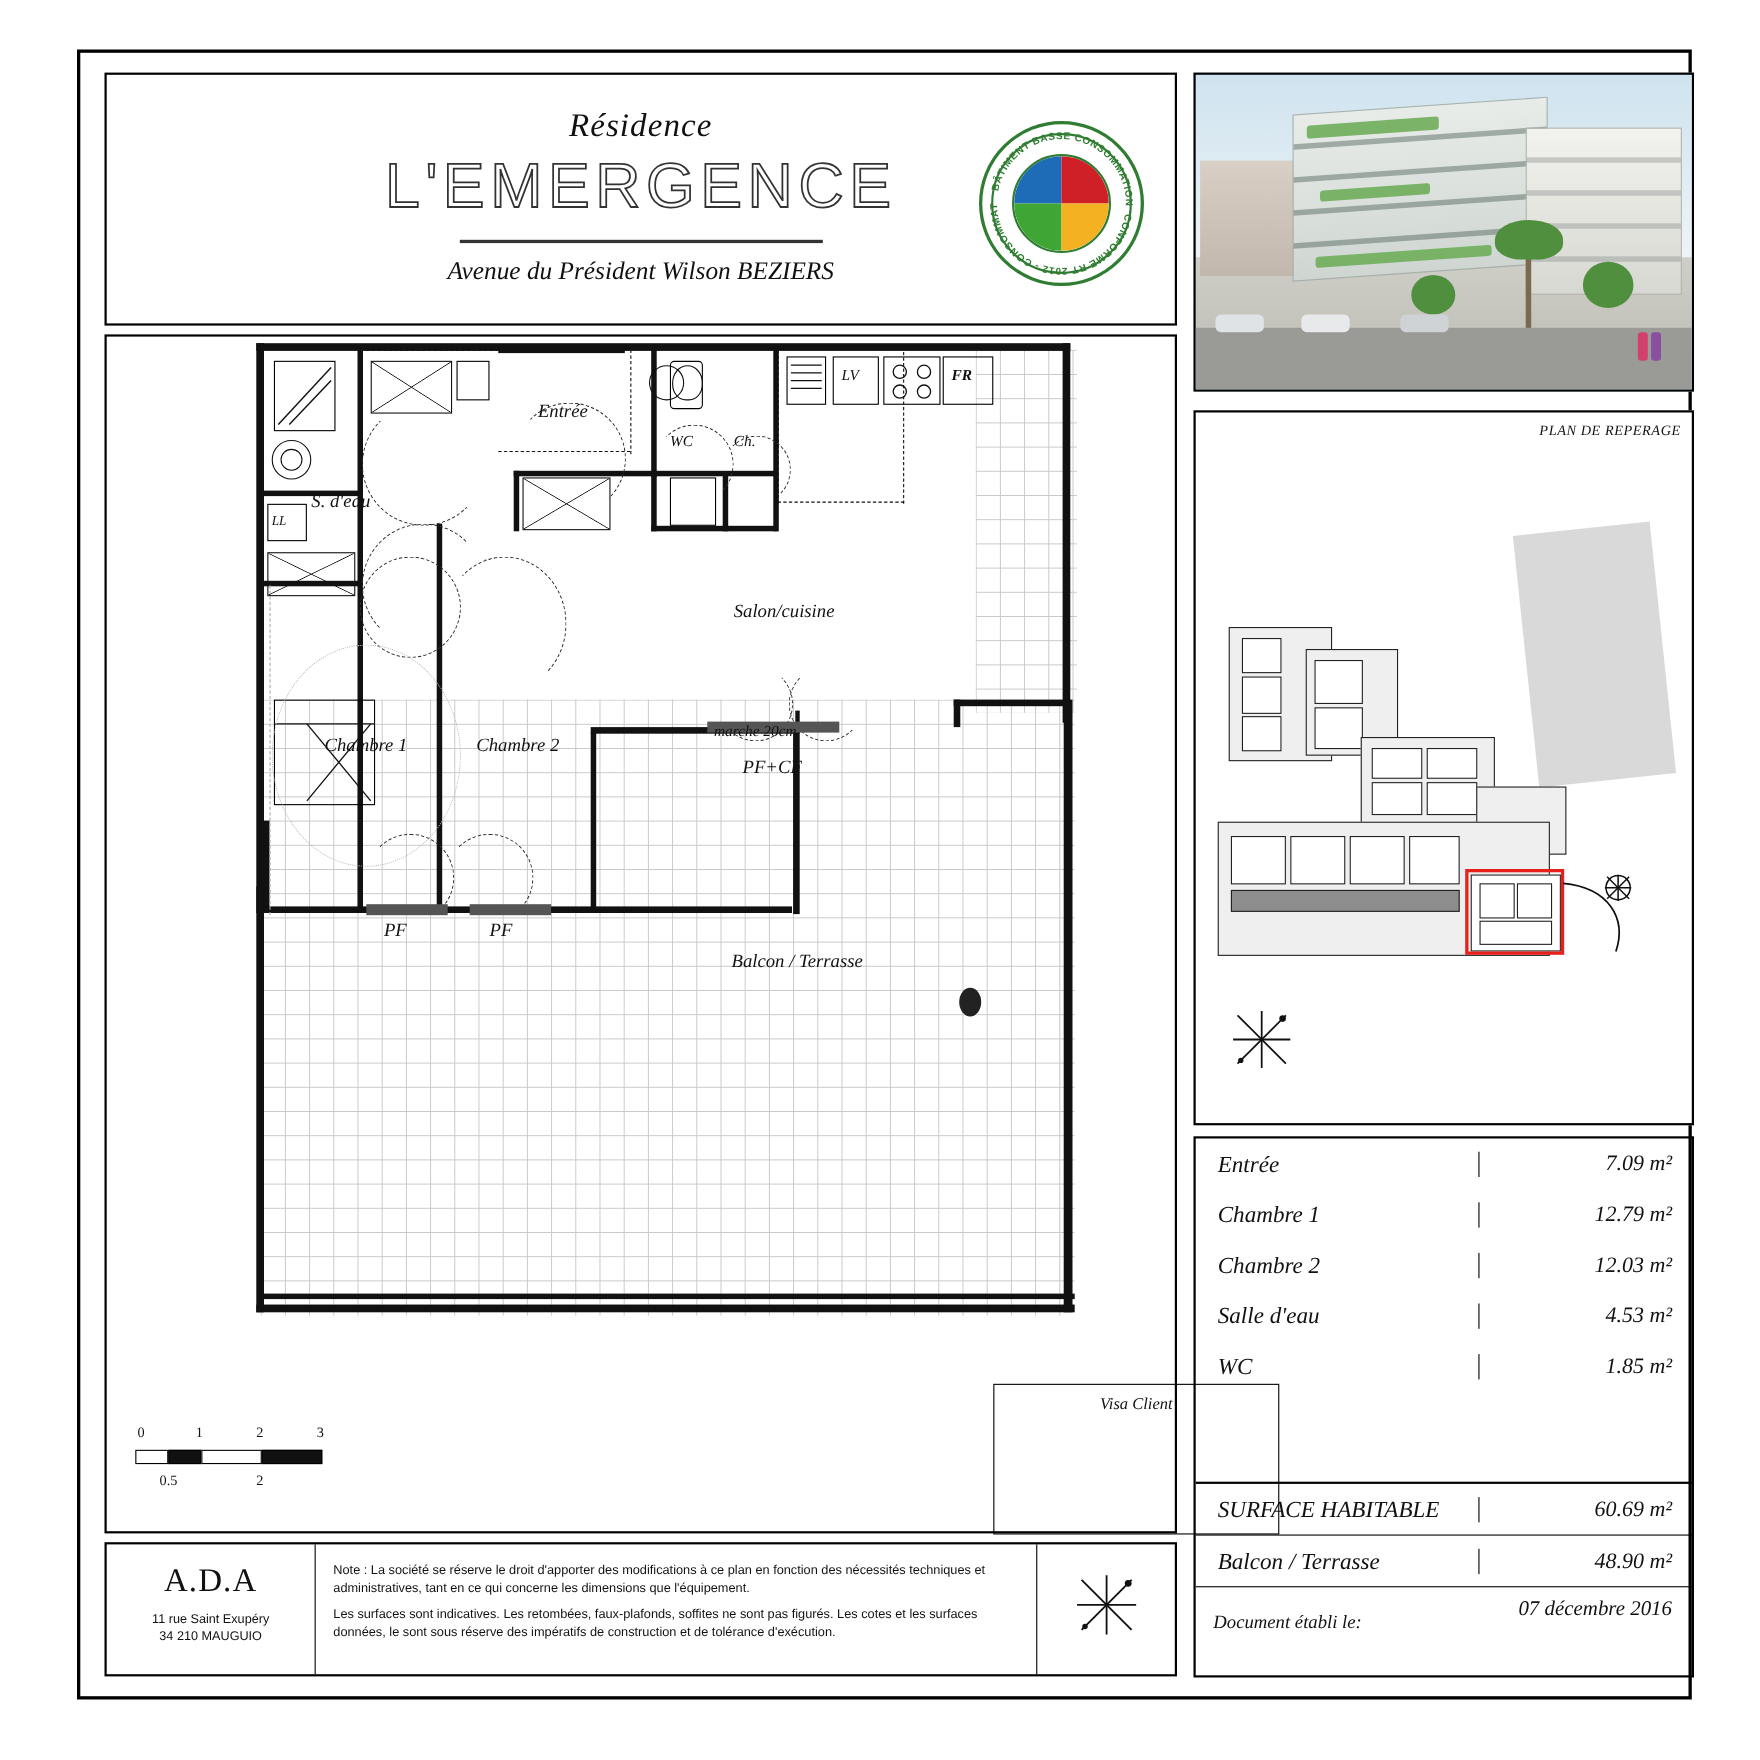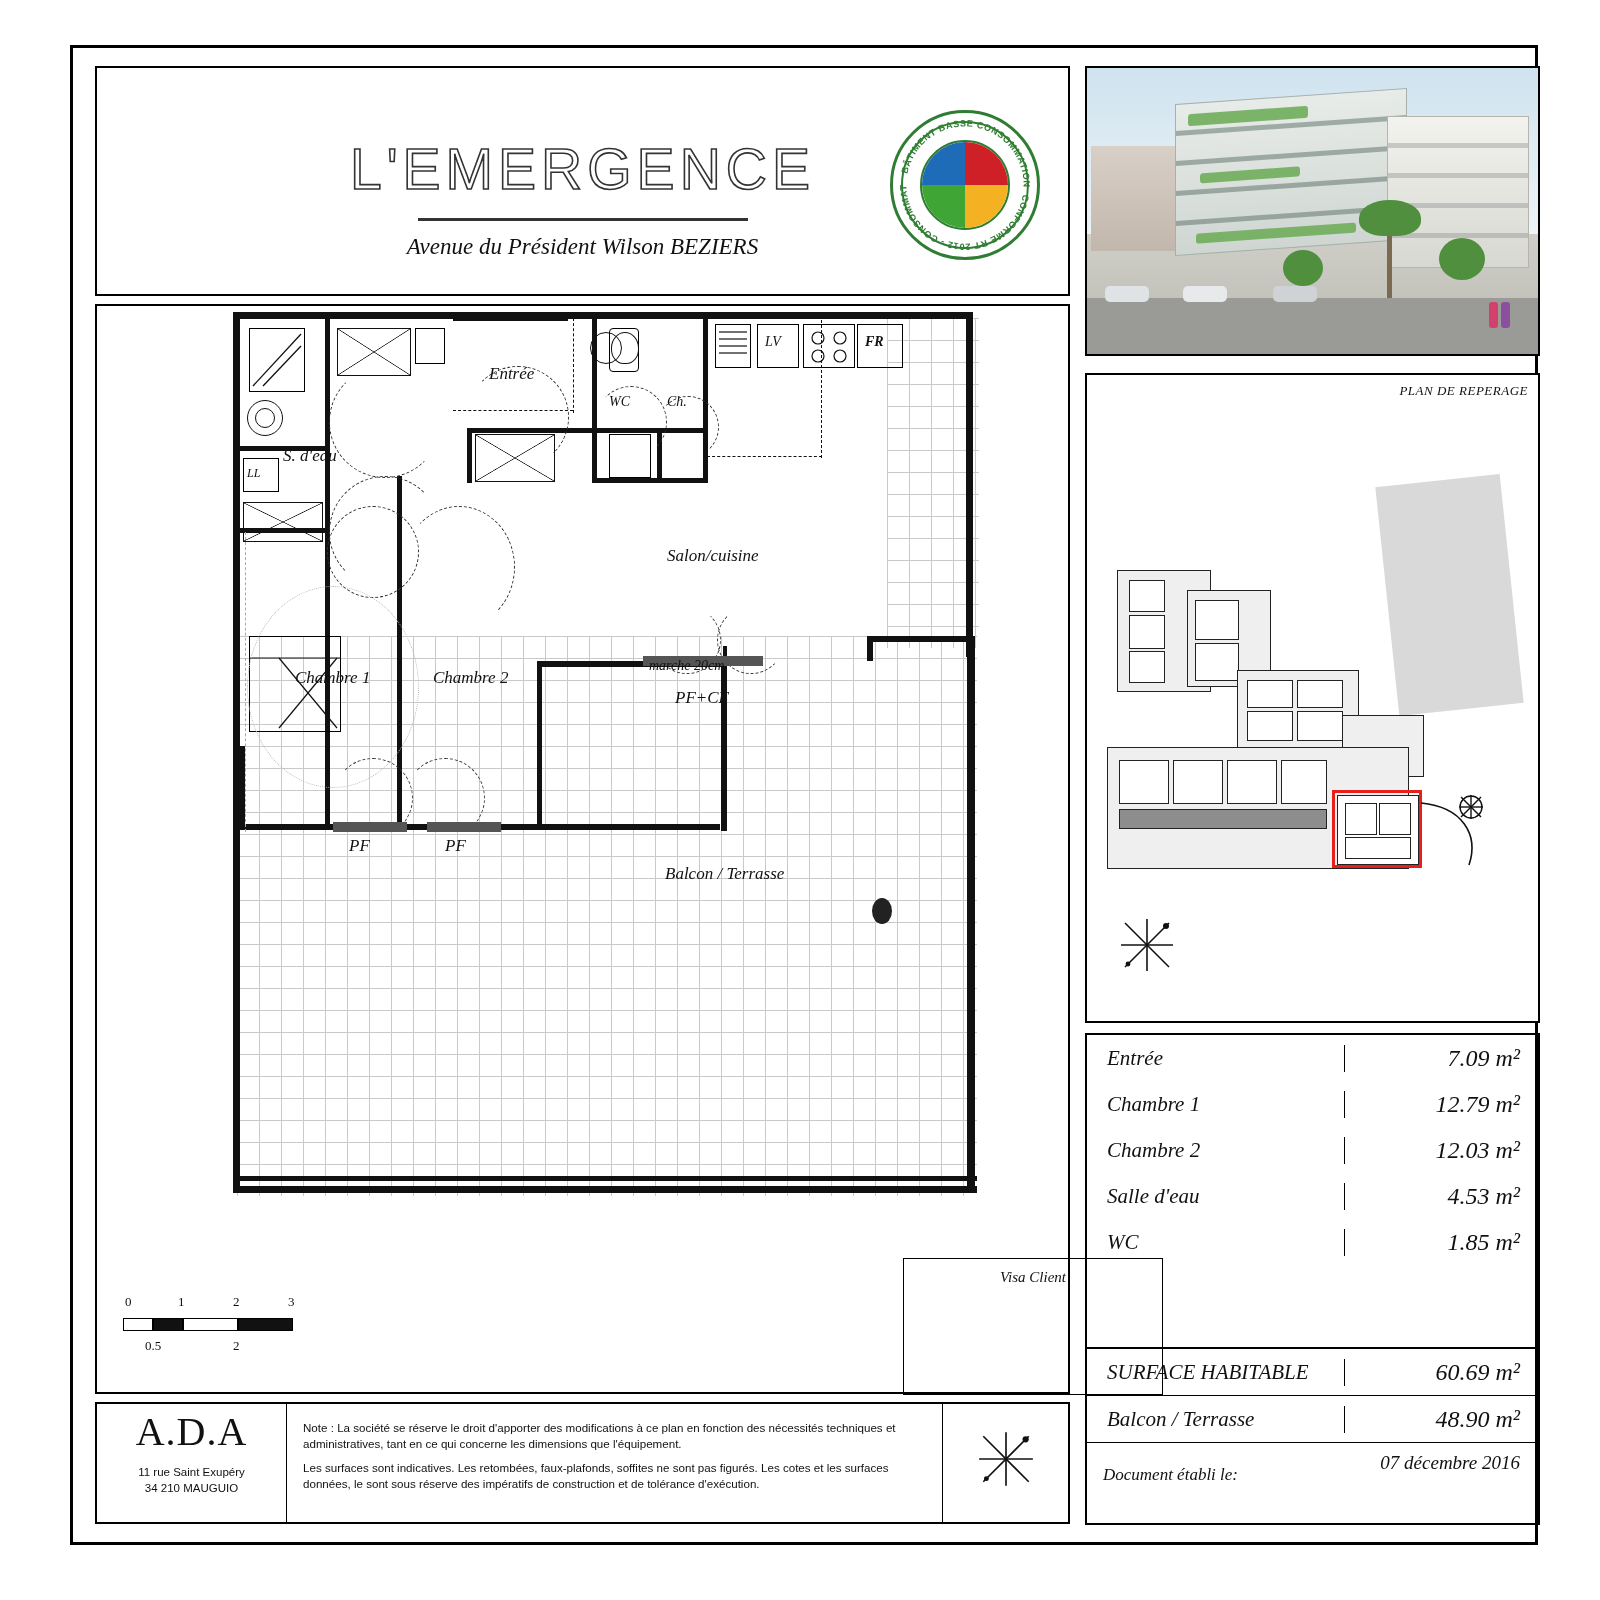--- a/index.html
+++ b/index.html
@@ -54,21 +54,21 @@
 
   
   .infotab{position:absolute;left:1012px;top:985px;width:455px;height:492px;border:2px solid #000;box-sizing:border-box;}
   .irow{display:flex;border-bottom:1.5px solid #000;}
   .irow:last-child{border-bottom:none;}
   .hdr{height:48px;}
   .hdr div{display:flex;align-items:center;justify-content:center;font-family:"Liberation Serif",serif;font-style:italic;font-size:19px;border-right:1.5px solid #000;}
   .hdr div:last-child{border-right:none;}
   .surf{height:46px;align-items:center;}
   .surf .nm{flex:1;padding-left:20px;font-family:"Liberation Serif",serif;font-style:italic;font-size:21px;display:flex;align-items:center;}
-  .surf .vl{width:175px;padding-right:18px;text-align:right;font-family:"Liberation Serif",serif;font-style:italic;font-size:24px;display:flex;align-items:center;justify-content:flex-end;border-left:1.5px solid #000;}
+  .surf .vl{width:175px;padding-right:18px;text-align:right;font-family:"Liberation Serif",serif;font-style:italic;font-size:20px;display:flex;align-items:center;justify-content:flex-end;border-left:1.5px solid #000;}
   .thickline{border-bottom:2.5px solid #000 !important;}
 
   
   .planarea{position:absolute;left:22px;top:256px;width:975px;height:1090px;border:2px solid #000;box-sizing:border-box;overflow:hidden;}
   .wall{position:absolute;background:#111;}
   .thin{position:absolute;border:1px solid #000;box-sizing:border-box;}
   .lbl{position:absolute;font-family:"Liberation Serif",serif;font-style:italic;font-size:17px;color:#111;white-space:nowrap;}
   .lbl.sm{font-size:14px;}
   .lbl.xs{font-size:12px;}
   .dash{position:absolute;border-top:1.6px dashed #111;}
@@ -85,37 +85,38 @@
   .sc-seg{position:absolute;top:24px;height:13px;border:1.2px solid #000;box-sizing:border-box;}
   .sc-t{position:absolute;font-size:13px;font-family:"Liberation Serif",serif;}
 
   
   .visa{position:absolute;left:830px;top:1210px;width:260px;height:137px;border:1.6px solid #000;box-sizing:border-box;}
   .visa-t{position:absolute;top:10px;width:100%;text-align:center;font-family:"Liberation Serif",serif;font-style:italic;font-size:15px;}
 
   
   .footer{position:absolute;left:22px;top:1354px;width:975px;height:122px;border:2px solid #000;box-sizing:border-box;display:flex;}
   .f-logo{width:190px;border-right:1.6px solid #000;box-sizing:border-box;position:relative;}
-  .ada{position:absolute;top:4px;width:100%;text-align:center;font-family:"Liberation Serif",serif;font-size:40px;letter-spacing:1px;}
+  .ada{position:absolute;top:16px;width:100%;text-align:center;font-family:"Liberation Serif",serif;font-size:30px;letter-spacing:1px;}
   .ada-a1{position:absolute;top:62px;width:100%;text-align:center;font-size:11.5px;}
   .ada-a2{position:absolute;top:78px;width:100%;text-align:center;font-size:11.5px;}
   .f-note{flex:1;padding:16px 14px 0 16px;box-sizing:border-box;border-right:1.6px solid #000;}
   .f-note p{margin:0 0 9px 0;font-size:11.6px;line-height:1.35;}
   .f-comp{width:125px;position:relative;}
 
   .docline{display:flex;height:40px;align-items:center;}
   .docline .a{flex:1;padding-left:16px;font-family:"Liberation Serif",serif;font-style:italic;font-size:17px;margin-top:24px;}
   .docline .b{width:230px;padding-right:18px;text-align:right;font-family:"Liberation Serif",serif;font-style:italic;font-size:19px;}
 </style>
 </head>
 <body>
 
 <div class="sheet">
 
   <div class="titleblock">
+    <div class="res-word">Résidence</div>
     <div class="logo-name">L'EMERGENCE</div>
     <div class="logo-underline"></div>
     <div class="addr">Avenue du Président Wilson  BEZIERS</div>
 
     <div class="bbc">
       <div class="bbc-ring"></div>
       <div class="bbc-quad">
         <div class="q q1"></div>
           <div class="q q2"></div>
           <div class="q q3"></div>

